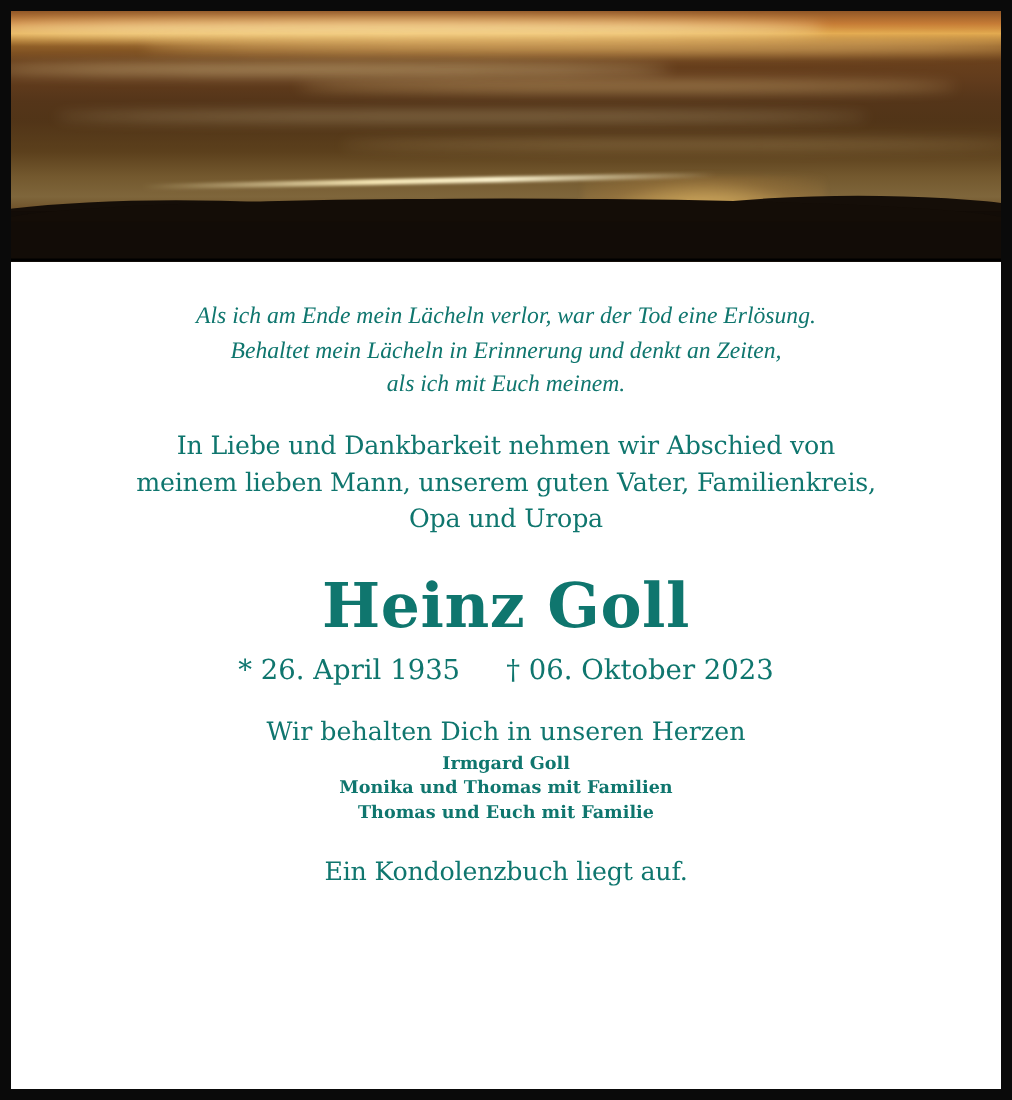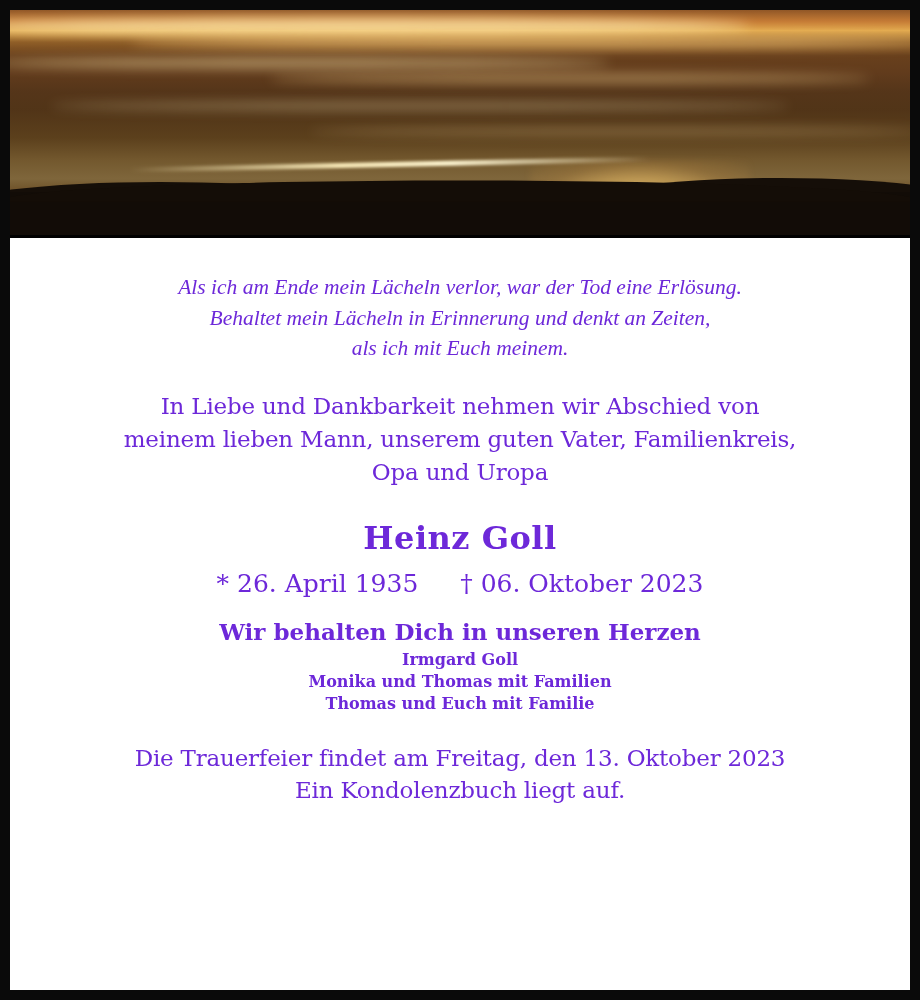--- a/index.html
+++ b/index.html
@@ -156,21 +156,21 @@
     left: 0; right: 0; bottom: 0;
     height: 3px;
     background: #000;
   }
 
   
   .body {
     flex: 1 1 auto;
     padding: 34px 44px 20px;
     text-align: center;
-    color: #6d28d9;
+    color: #0f766e;
     display: flex;
     flex-direction: column;
   }
   .verse {
     font-family: "Liberation Serif", serif;
     font-style: italic;
     font-size: 21.5px;
     line-height: 1.42;
     margin: 0 0 26px 0;
   }
@@ -178,36 +178,35 @@
   .intro {
     font-family: "DejaVu Serif", serif;
     font-size: 23px;
     line-height: 1.45;
     margin: 0 0 26px 0;
     letter-spacing: -0.2px;
   }
   .name {
     font-family: "DejaVu Serif", serif;
     font-weight: bold;
-    font-size: 32px;
+    font-size: 56px;
     line-height: 1.05;
     margin: 6px 0 14px 0;
     letter-spacing: 0.5px;
   }
   .dates {
     font-family: "DejaVu Serif", serif;
     font-size: 25px;
-    margin: 0 0 20px 0;
+    margin: 0 0 30px 0;
   }
   .dates .sep { display: inline-block; width: 26px; }
   .memory-line {
     font-family: "DejaVu Serif", serif;
     font-size: 23px;
     margin: 0 0 4px 0;
-    font-weight: bold;
   }
   .survivors {
     font-family: "DejaVu Serif", serif;
     font-weight: bold;
     font-size: 16px;
     line-height: 1.38;
     margin: 0 0 28px 0;
   }
   .service {
     font-family: "DejaVu Serif", serif;
@@ -269,19 +268,18 @@
 
       <div class="memory-line">Wir behalten Dich in unseren Herzen</div>
 
       <div class="survivors">
         <div>Irmgard Goll</div>
         <div>Monika und Thomas mit Familien</div>
         <div>Thomas und Euch mit Familie</div>
       </div>
 
       <div class="service">
-        <div>Die Trauerfeier findet am Freitag, den 13. Oktober 2023</div>
         <div>Ein Kondolenzbuch liegt auf.</div>
       </div>
 
     </div>
   </div>
 </div>
 
 </body></html>

